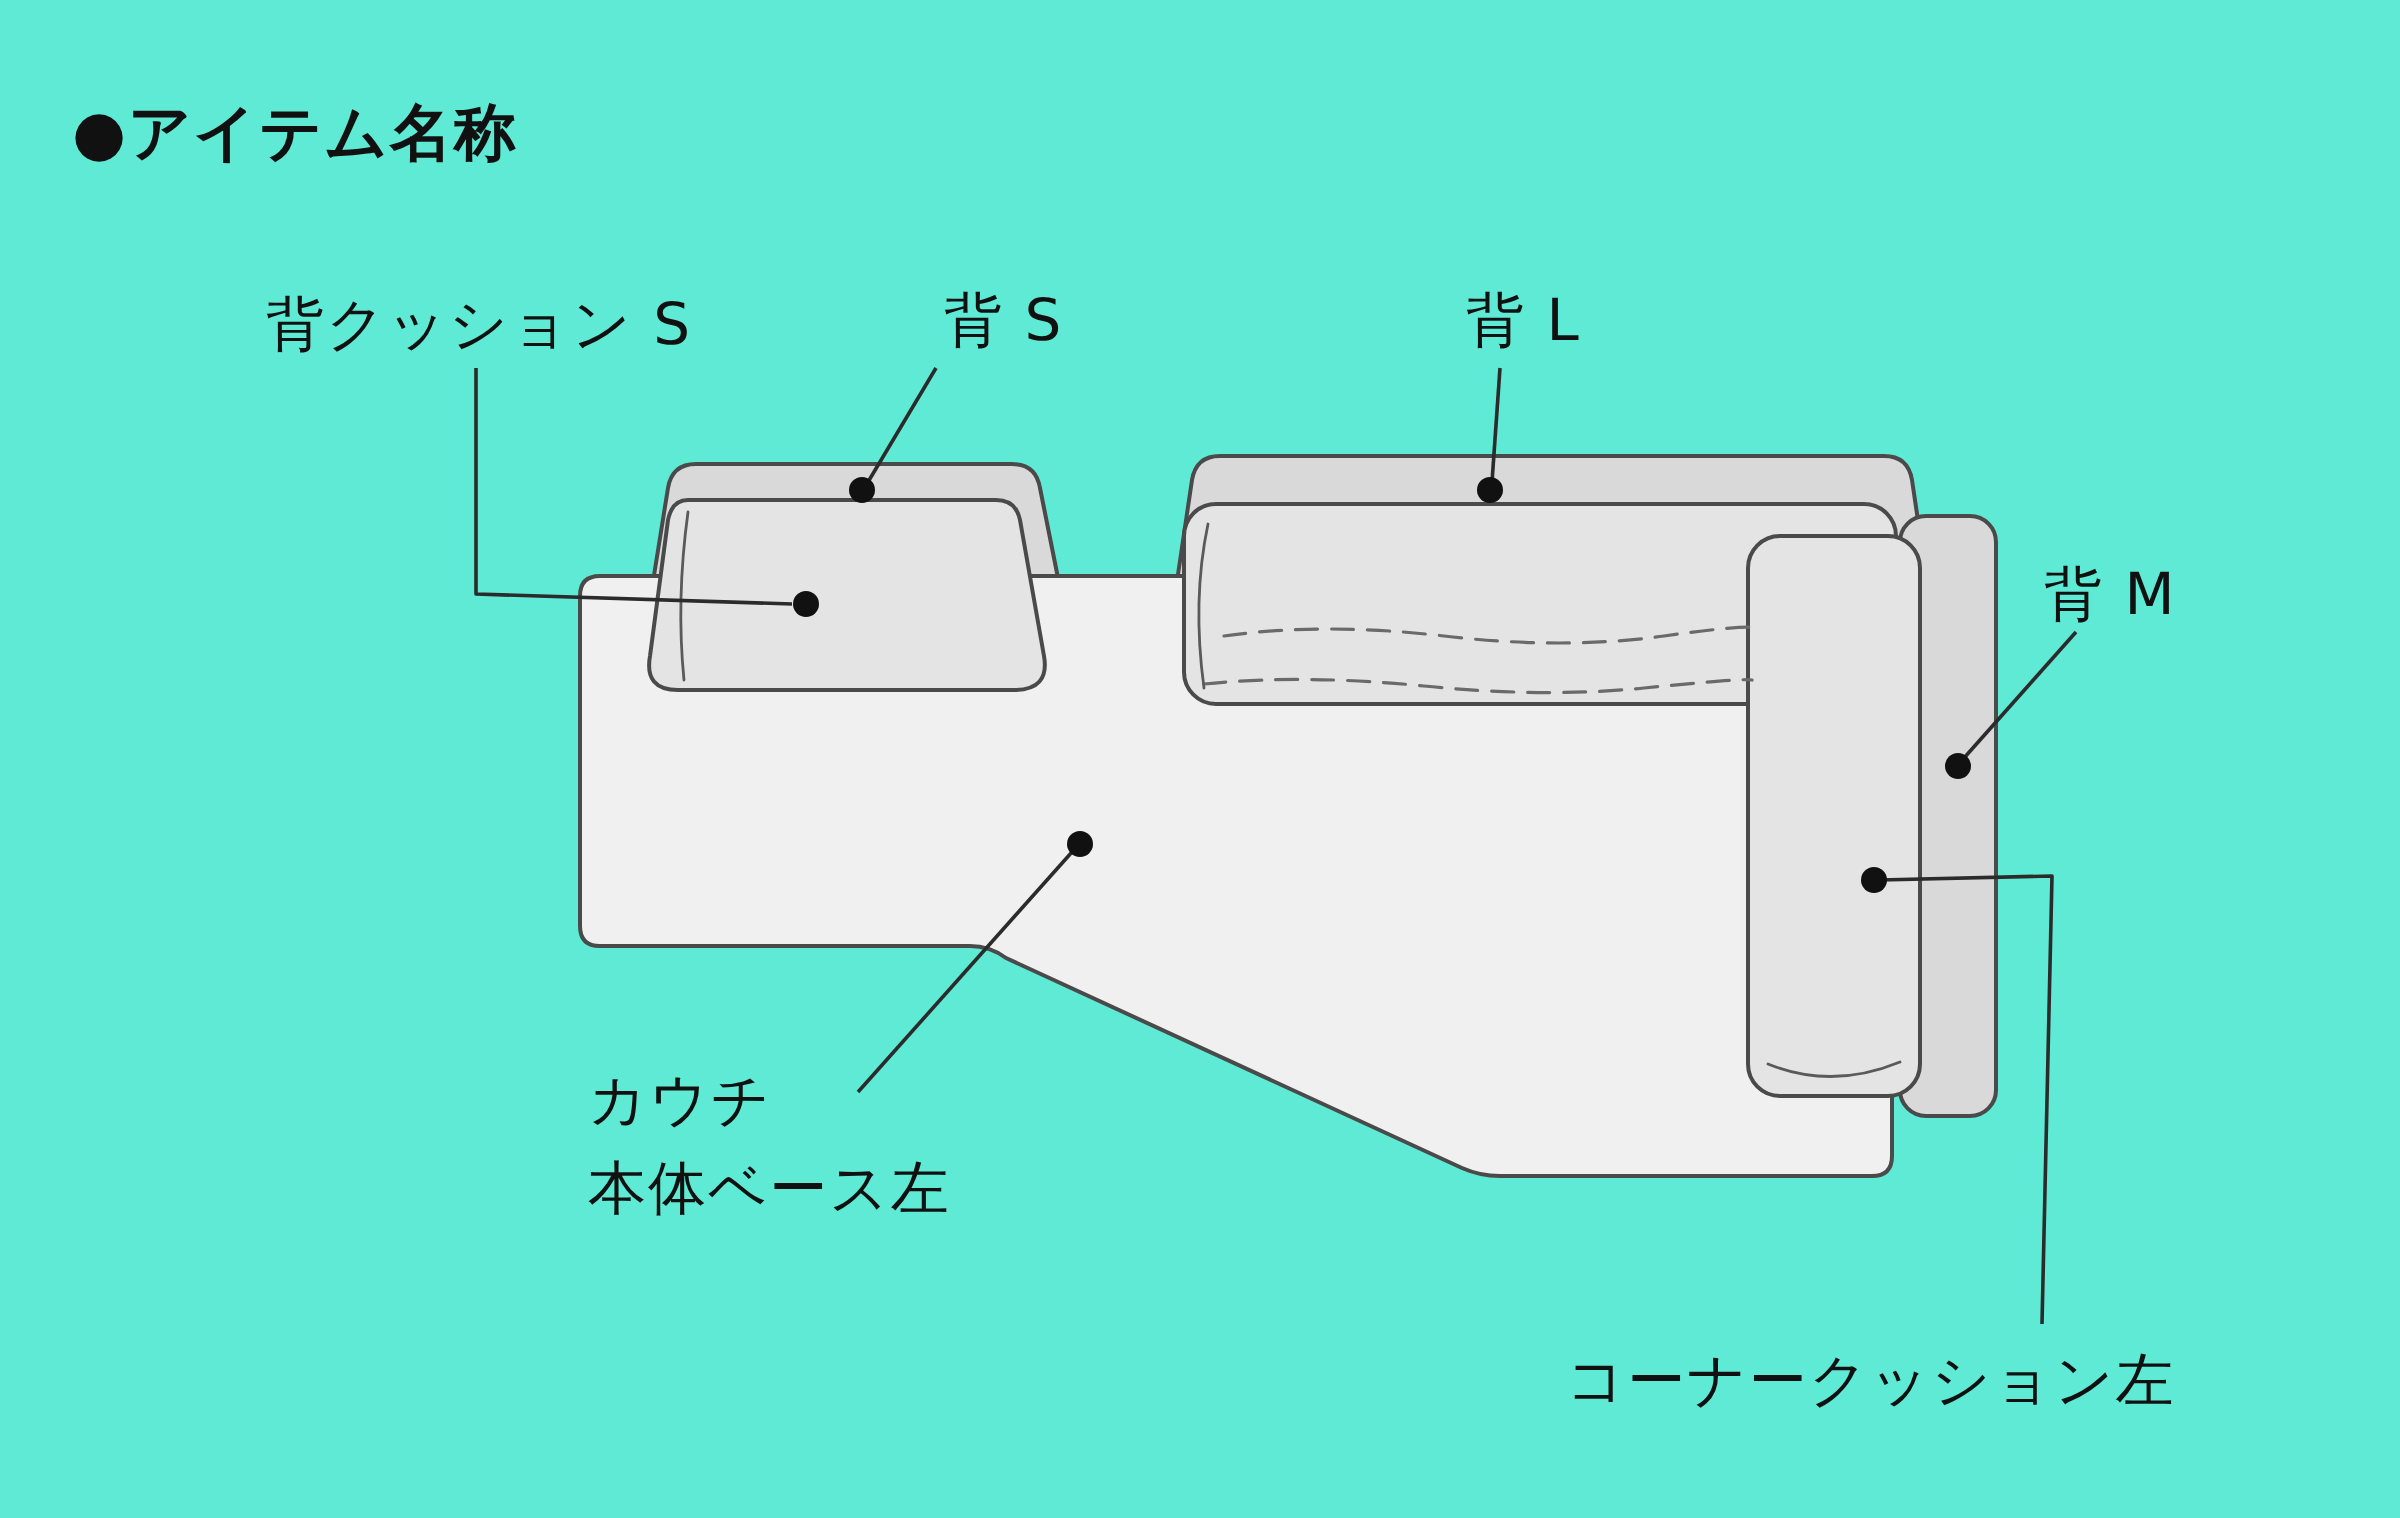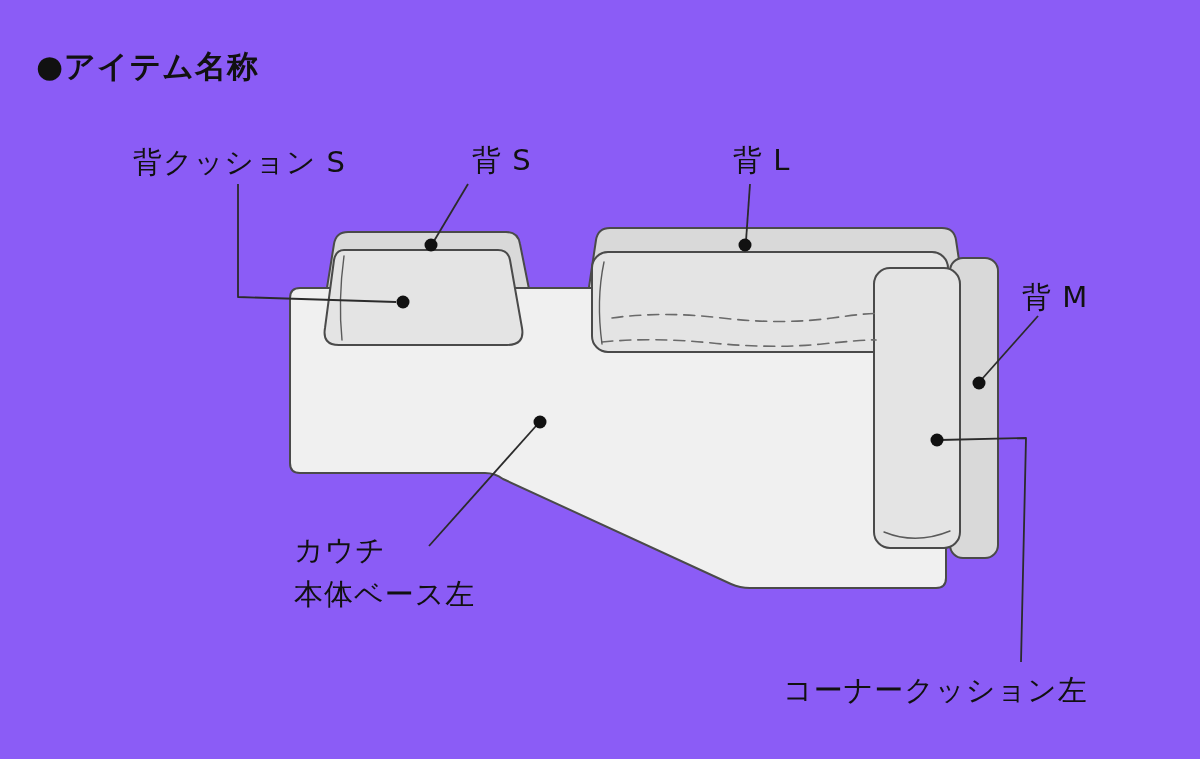--- a/index.html
+++ b/index.html
@@ -4,21 +4,21 @@
 <style>
   html, body {
     margin: 0;
     padding: 0;
     background: #ffffff;
   }
   .page {
     position: relative;
     width: 1200px;
     height: 759px;
-    background: #8b5cf6;
+    background: #5eead4;
     overflow: hidden;
     font-family: "DejaVu Sans", "Liberation Sans", sans-serif;
   }
   svg { display: block; }
 
   .part-shape {
     stroke: #4a4a4a;
     stroke-width: 2;
     stroke-linejoin: round;
   }

